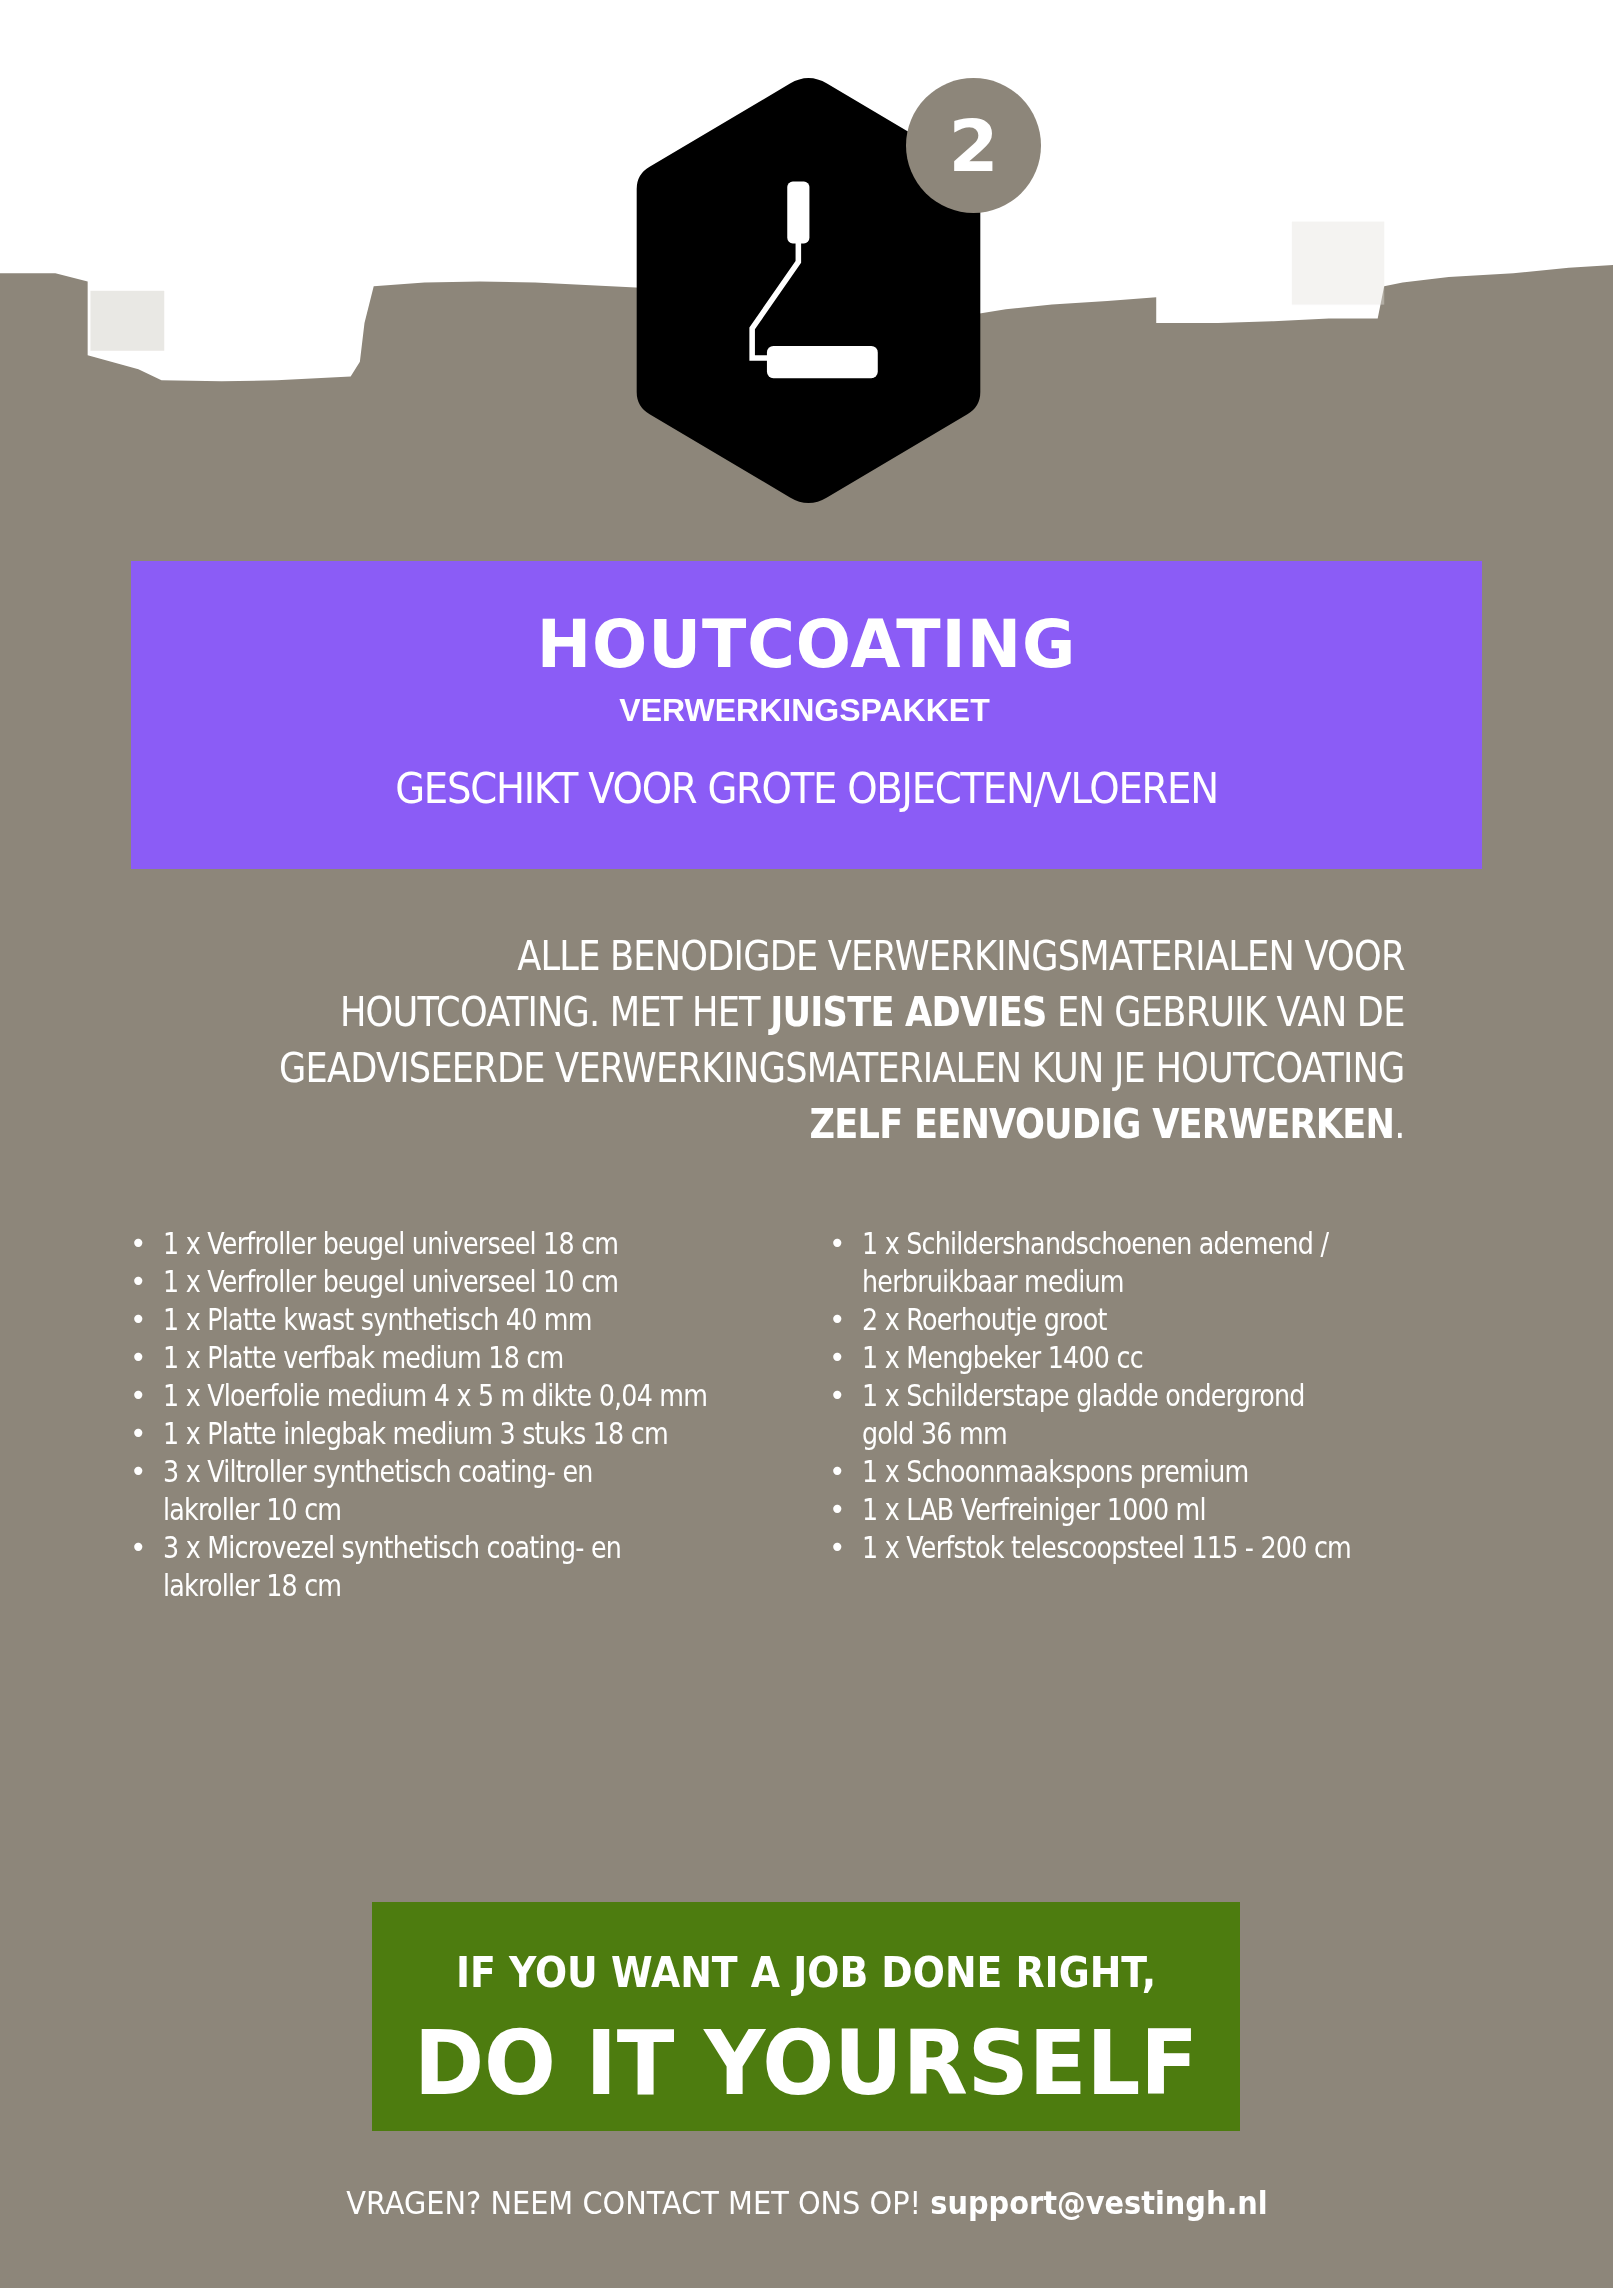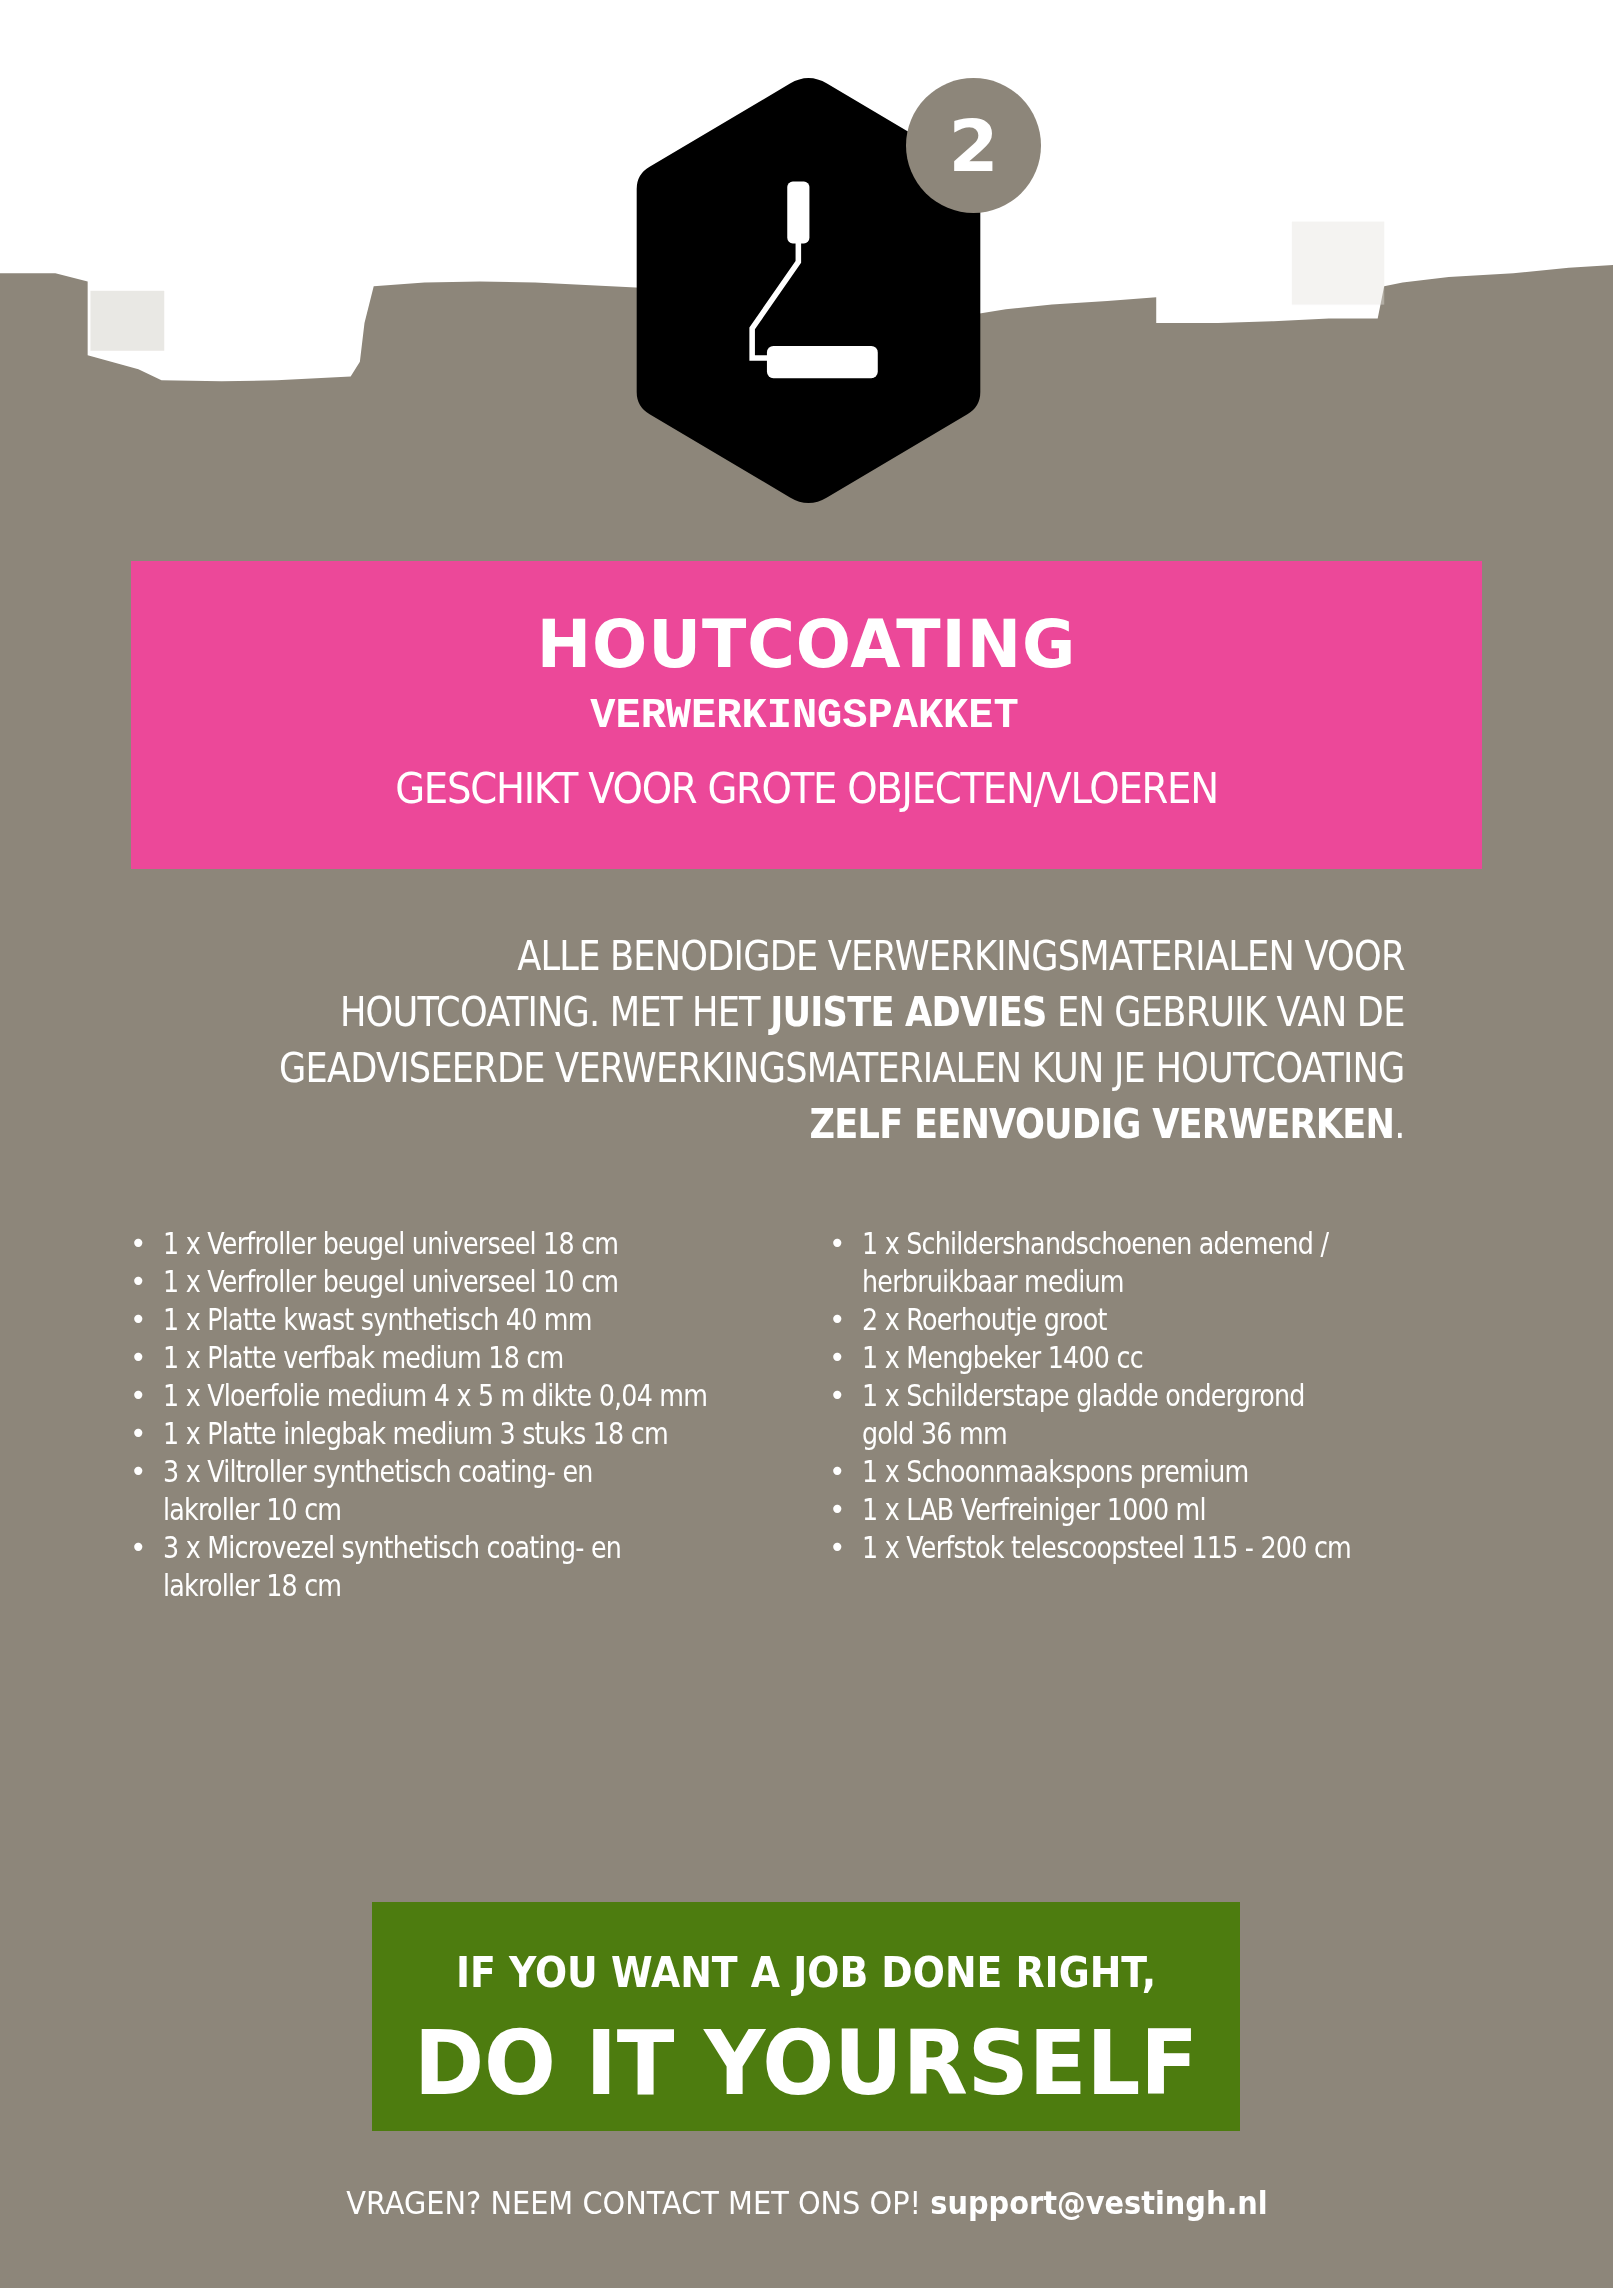--- a/index.html
+++ b/index.html
@@ -12,24 +12,24 @@
     .top-white { position: absolute; left: 0; top: 0; width: 1613px; height: 397px; }
     .hex-wrap { position: absolute; left: 633px; top: 78px; width: 351px; height: 425px; }
     .badge {
       position: absolute; left: 906px; top: 78px; width: 135px; height: 135px;
       border-radius: 50%; background: #8d867a; color: #fff;
       display: flex; align-items: center; justify-content: center;
       font-family: "DejaVu Sans", sans-serif; font-weight: bold; font-size: 72px;
     }
     .title-box {
       position: absolute; left: 131px; top: 561px; width: 1351px; height: 308px;
-      background: #ec4899; text-align: center;
+      background: #8b5cf6; text-align: center;
     }
     .title-main { position: absolute; left: 0; right: 0; top: 46px; font-family: "DejaVu Sans", sans-serif; font-weight: bold; font-size: 65px; letter-spacing: 0.9px; }
-    .title-sub { position: absolute; left: 0; right: 4px; top: 131px; font-family: Liberation Mono, monospace; font-weight: bold; font-size: 42px; letter-spacing: 0px; }
+    .title-sub { position: absolute; left: 0; right: 4px; top: 131px; font-family: Liberation Sans, sans-serif; font-weight: bold; font-size: 32px; letter-spacing: 0px; }
     .title-sub2 { position: absolute; left: 0; right: 0; top: 203px; font-family: "DejaVu Sans", sans-serif; font-size: 42px; font-weight: normal; letter-spacing: -1.4px; transform: scaleX(0.92); }
     .intro {
       position: absolute; left: 129px; width: 1357px; top: 928px;
       text-align: right; font-family: "DejaVu Sans", sans-serif; font-size: 40px; line-height: 56px;
       letter-spacing: -0.9px;
     }
     .intro .line { display: block; white-space: nowrap; transform: scaleX(0.88); }
     .intro b { font-weight: bold; }
     .list { position: absolute; top: 1225px; margin: 0; padding: 0; list-style: none;
       font-family: "DejaVu Sans", sans-serif; font-size: 29.5px; line-height: 38px; letter-spacing: -0.9px; }

